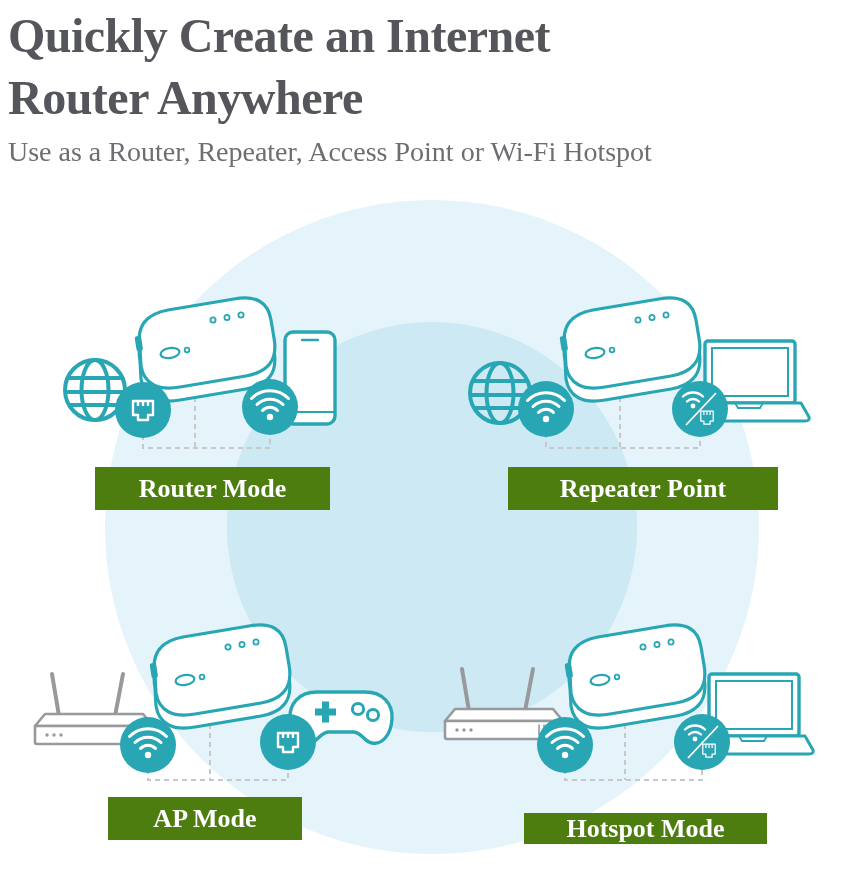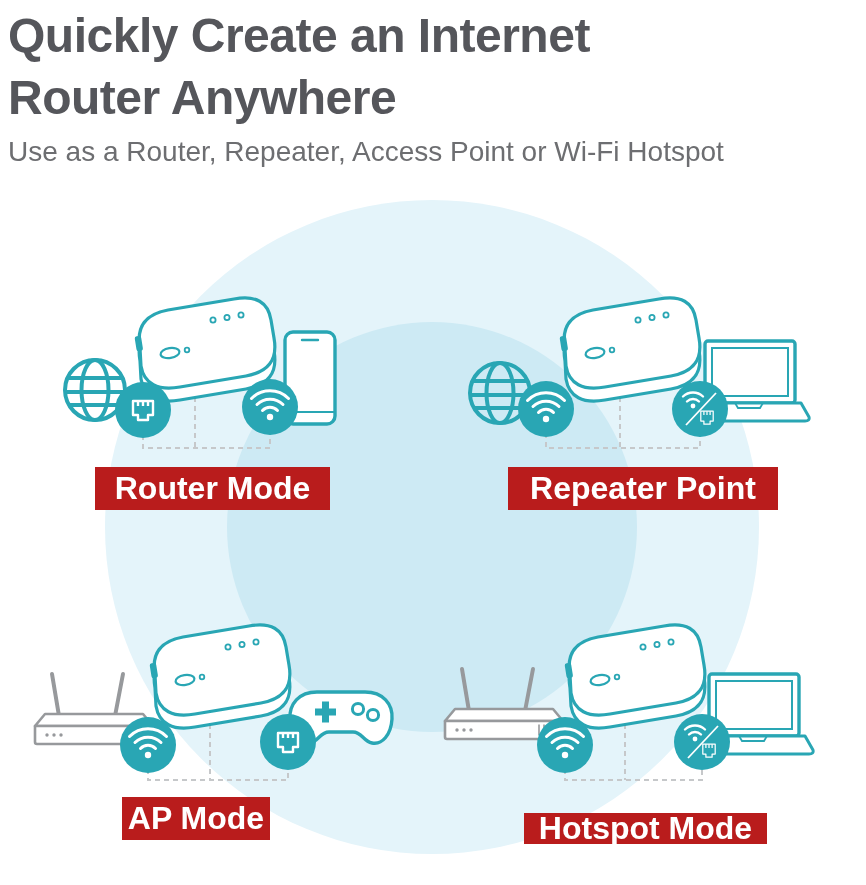--- a/index.html
+++ b/index.html
@@ -1,21 +1,21 @@
 <!DOCTYPE html>
 <html><head>
 <meta charset="utf-8">
 <style>
   html,body{margin:0;padding:0;background:#ffffff;}
   #stage{
     position:relative;
     width:866px;height:885px;
     background:#ffffff;
     overflow:hidden;
-    font-family:Liberation Sans, sans-serif;
+    font-family:Liberation Serif, serif;
   }
   
   .bg-circle{position:absolute;border-radius:50%;}
   #bg-outer{left:105px;top:200px;width:654px;height:654px;background:#e4f4fa;}
   #bg-inner{left:227px;top:322px;width:410px;height:410px;background:#cdeaf4;}
 
   
   .title-line{
     position:absolute;left:8px;
     color:#55565b;font-weight:bold;font-size:48px;letter-spacing:-0.5px;
@@ -28,28 +28,28 @@
     color:#6d6e71;font-size:28px;white-space:nowrap;
   }
 
   
   .quad{position:absolute;z-index:2;overflow:visible;}
   .dash{fill:none;stroke:#c6c8ca;stroke-width:2;stroke-dasharray:5 4;}
 
   
   .mode-label{
     position:absolute;z-index:3;
-    background:#b91c1c;color:#ffffff;
-    font-weight:bold;font-size:32px;
+    background:#4d7c0f;color:#ffffff;
+    font-weight:bold;font-size:26px;
     display:flex;align-items:center;justify-content:center;
     border-radius:0;
   }
   #label-router  {left:95px; top:467px;width:235px;height:43px;}
   #label-repeater{left:508px;top:467px;width:270px;height:43px;}
-  #label-ap      {left:122px;top:797px;width:148px;height:43px;}
+  #label-ap      {left:108px;top:797px;width:194px;height:43px;}
   #label-hotspot {left:524px;top:797px;width:243px;height:31px;margin-top:16px;}
 </style>
 </head>
 <body>
 
 <div id="stage">
 
   <div class="bg-circle" id="bg-outer"></div>
   <div class="bg-circle" id="bg-inner"></div>
 

